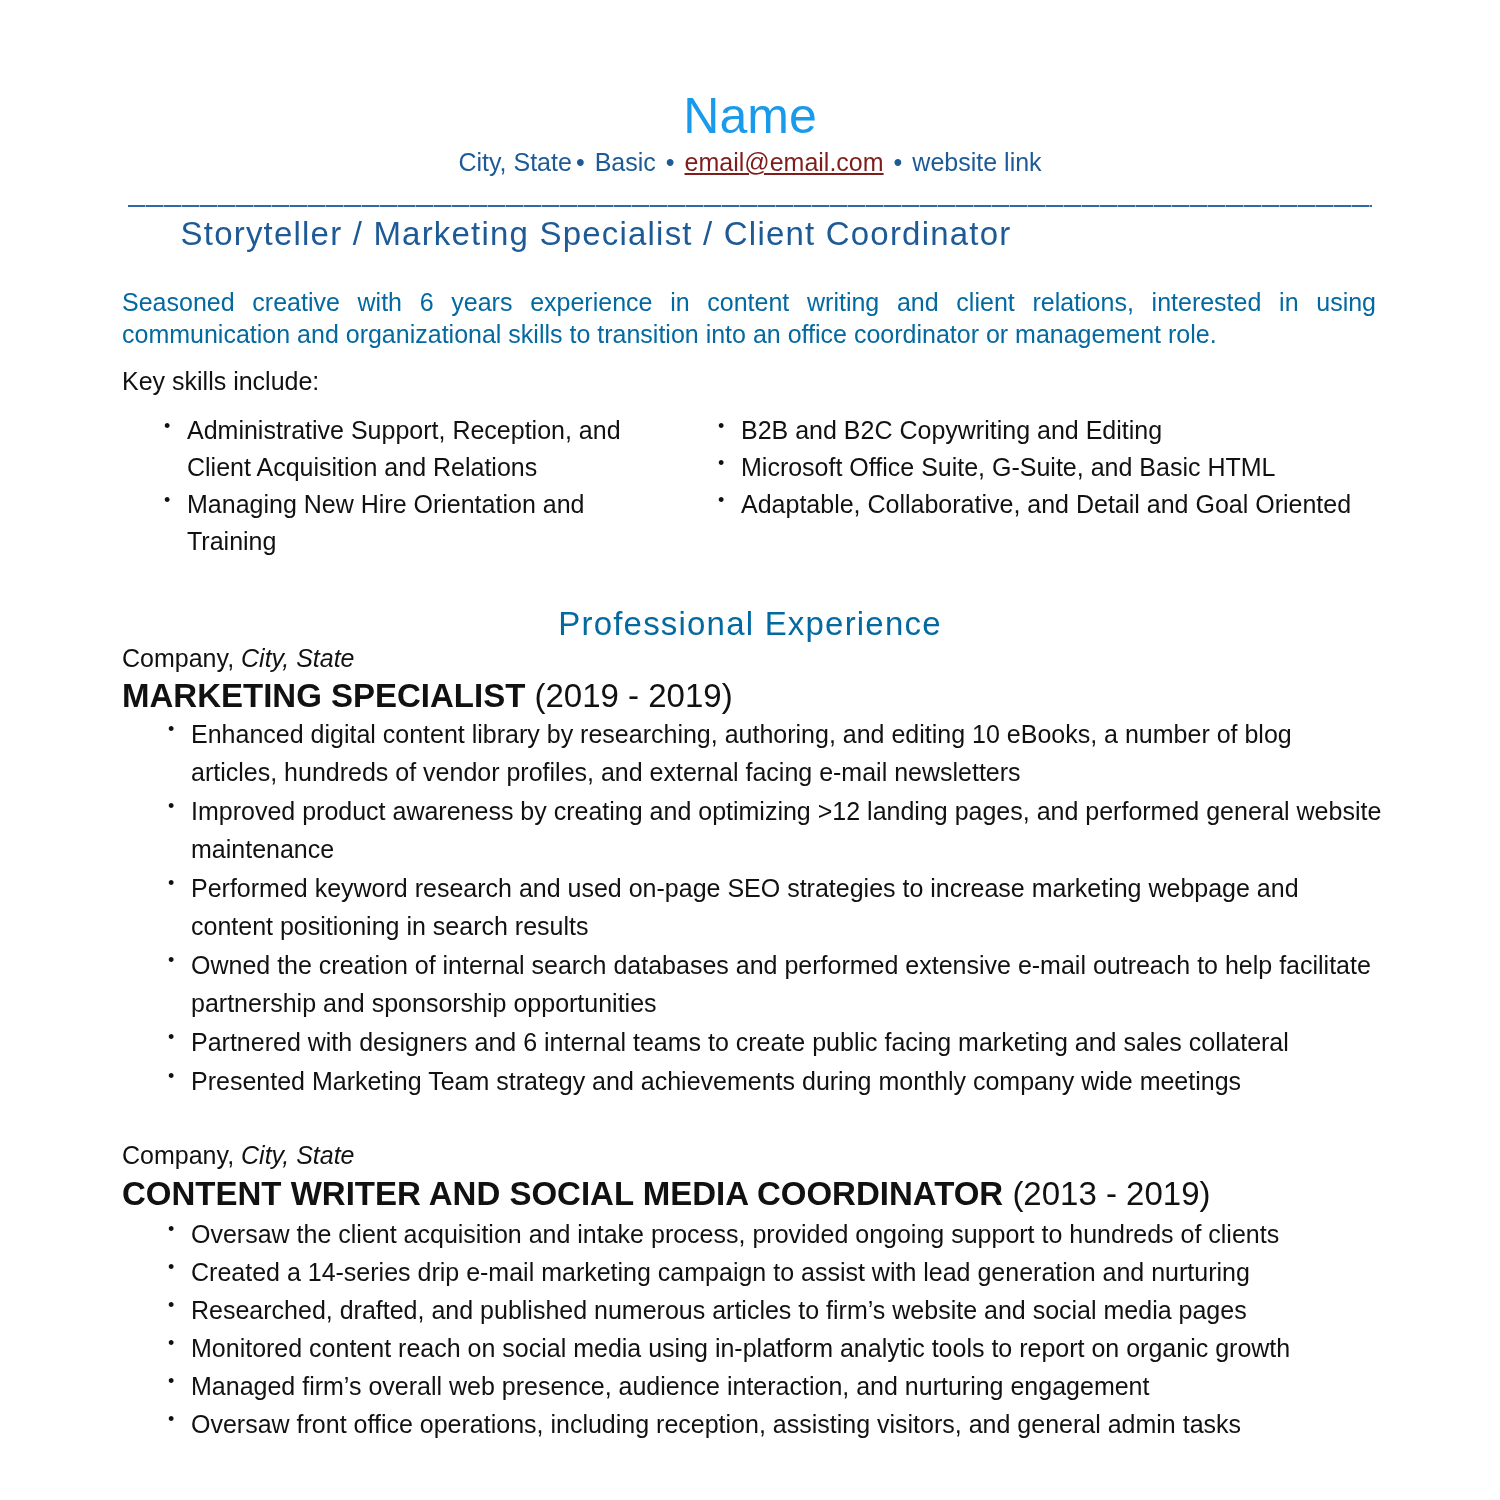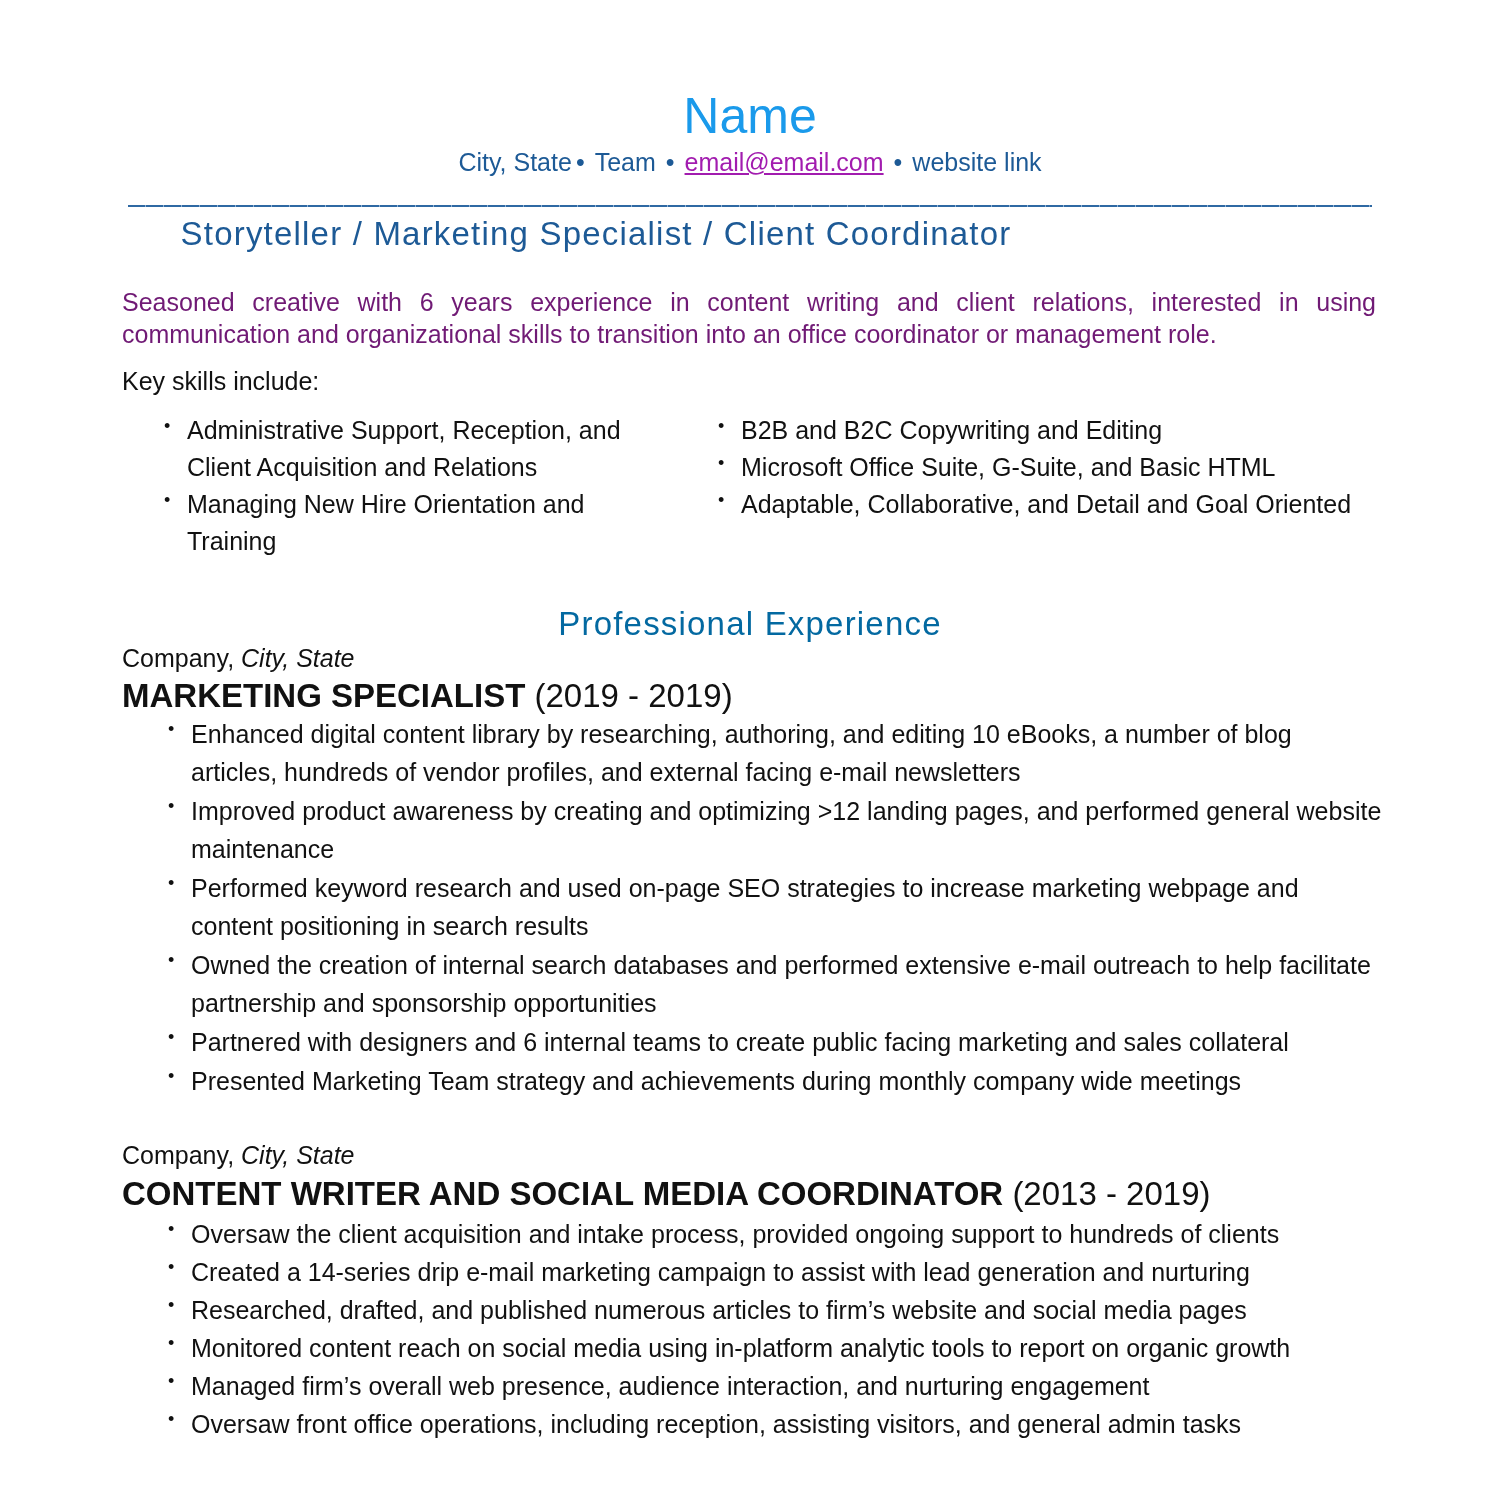--- a/index.html
+++ b/index.html
@@ -39,21 +39,21 @@
       font-size: 25px;
       line-height: 32px;
       color: #1d5a96;
     }
     .contact .sep {
       display: inline-block;
       margin: 0 10px;
     }
     .contact .sep.tight-left { margin-left: 4px; }
     .contact a {
-      color: #a21caf;
+      color: #7f1d1d;
       text-decoration: underline;
     }
     .divider-dashes {
       position: absolute;
       left: 128px; width: 1244px;
       top: 205px;
       height: 2px;
       background: repeating-linear-gradient(to right, #2f69a3 0px, #2f69a3 17px, #8fb0d2 17px, #8fb0d2 18px);
     }
     .headline {
@@ -67,21 +67,21 @@
       letter-spacing: 1.2px;
     }
     .summary {
       position: absolute;
       left: 122px; width: 1254px;
       top: 286px;
       font-size: 25px;
       line-height: 32px;
       text-align: justify;
       text-align-last: left;
-      color: #701a75;
+      color: #0369a1;
     }
     .summary .l1 {
       display: block;
       text-align: justify;
       text-align-last: justify;
     }
     .summary .l2 { display: block; }
     .key-skills {
       position: absolute;
       left: 122px;
@@ -154,21 +154,21 @@
     .duties.job2 li { line-height: 38px; margin-bottom: 0px; }
   </style>
 </head>
 <body>
 
 <div class="page">
 
   <div class="name">Name</div>
 
   <div class="contact">
-    <span>City, State</span><span class="sep tight-left">•</span><span>Team</span><span class="sep">•</span><a href="email@email.com">email@email.com</a><span class="sep">•</span><span>website link</span>
+    <span>City, State</span><span class="sep tight-left">•</span><span>Basic</span><span class="sep">•</span><a href="email@email.com">email@email.com</a><span class="sep">•</span><span>website link</span>
   </div>
 
   <div class="divider-dashes"></div>
 
   <div class="headline">Storyteller / Marketing Specialist / Client Coordinator</div>
 
   <div class="summary">
     <span class="l1">Seasoned creative with 6 years experience in content writing and client relations, interested in using</span>
     <span class="l2">communication and organizational skills to transition into an office coordinator or management role.</span>
   </div>

